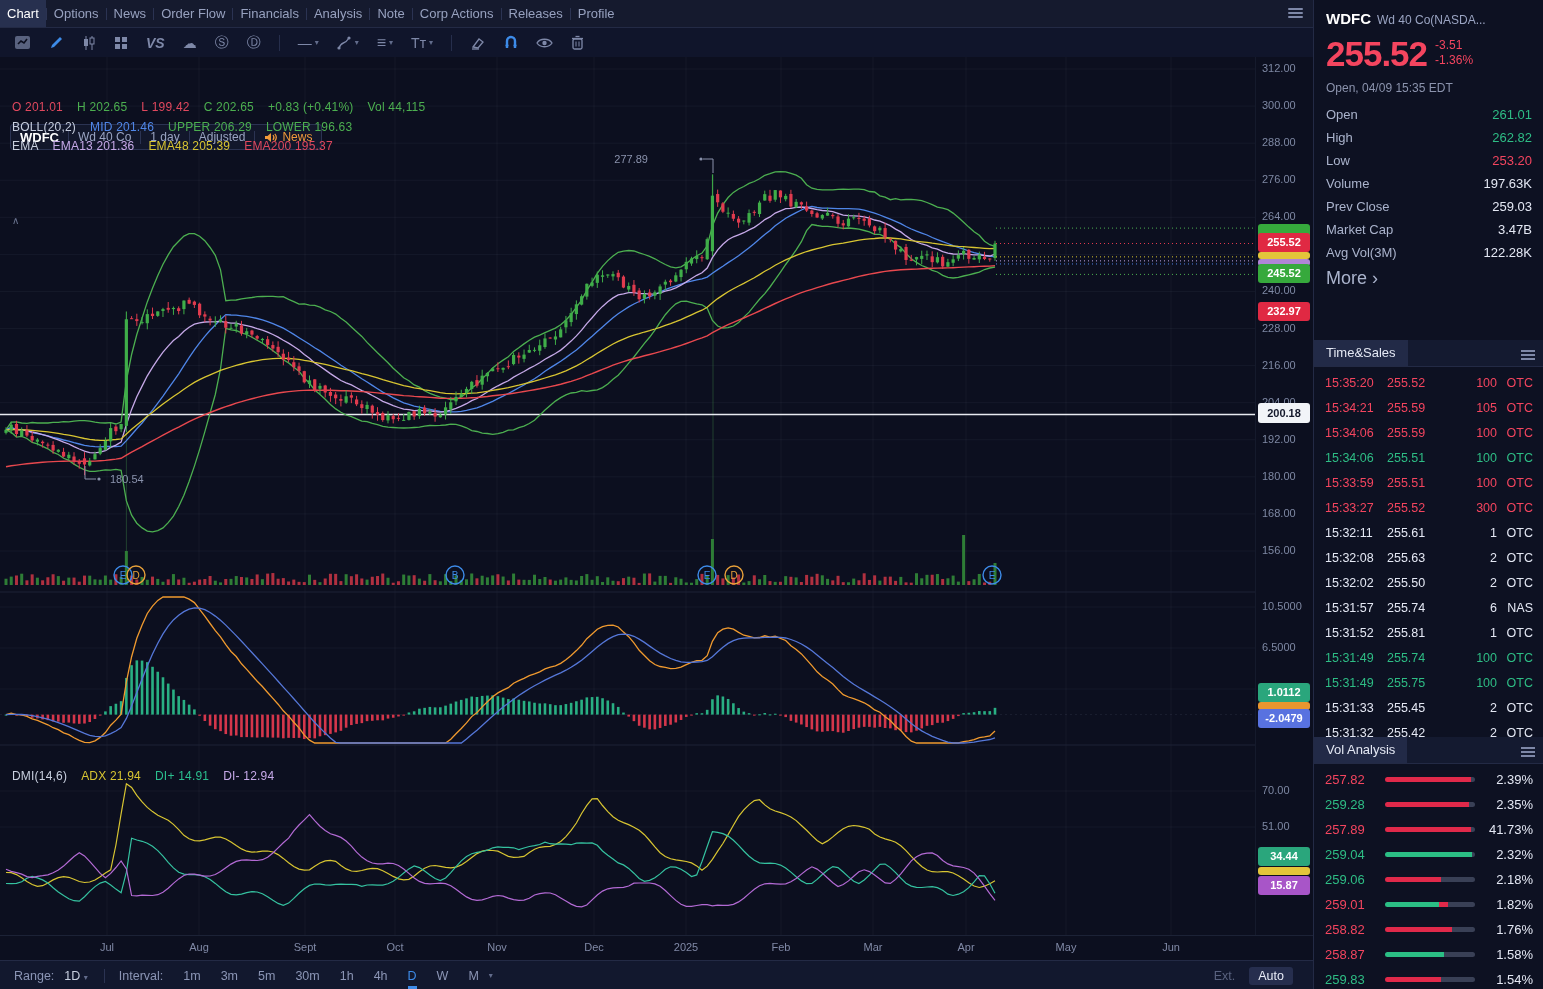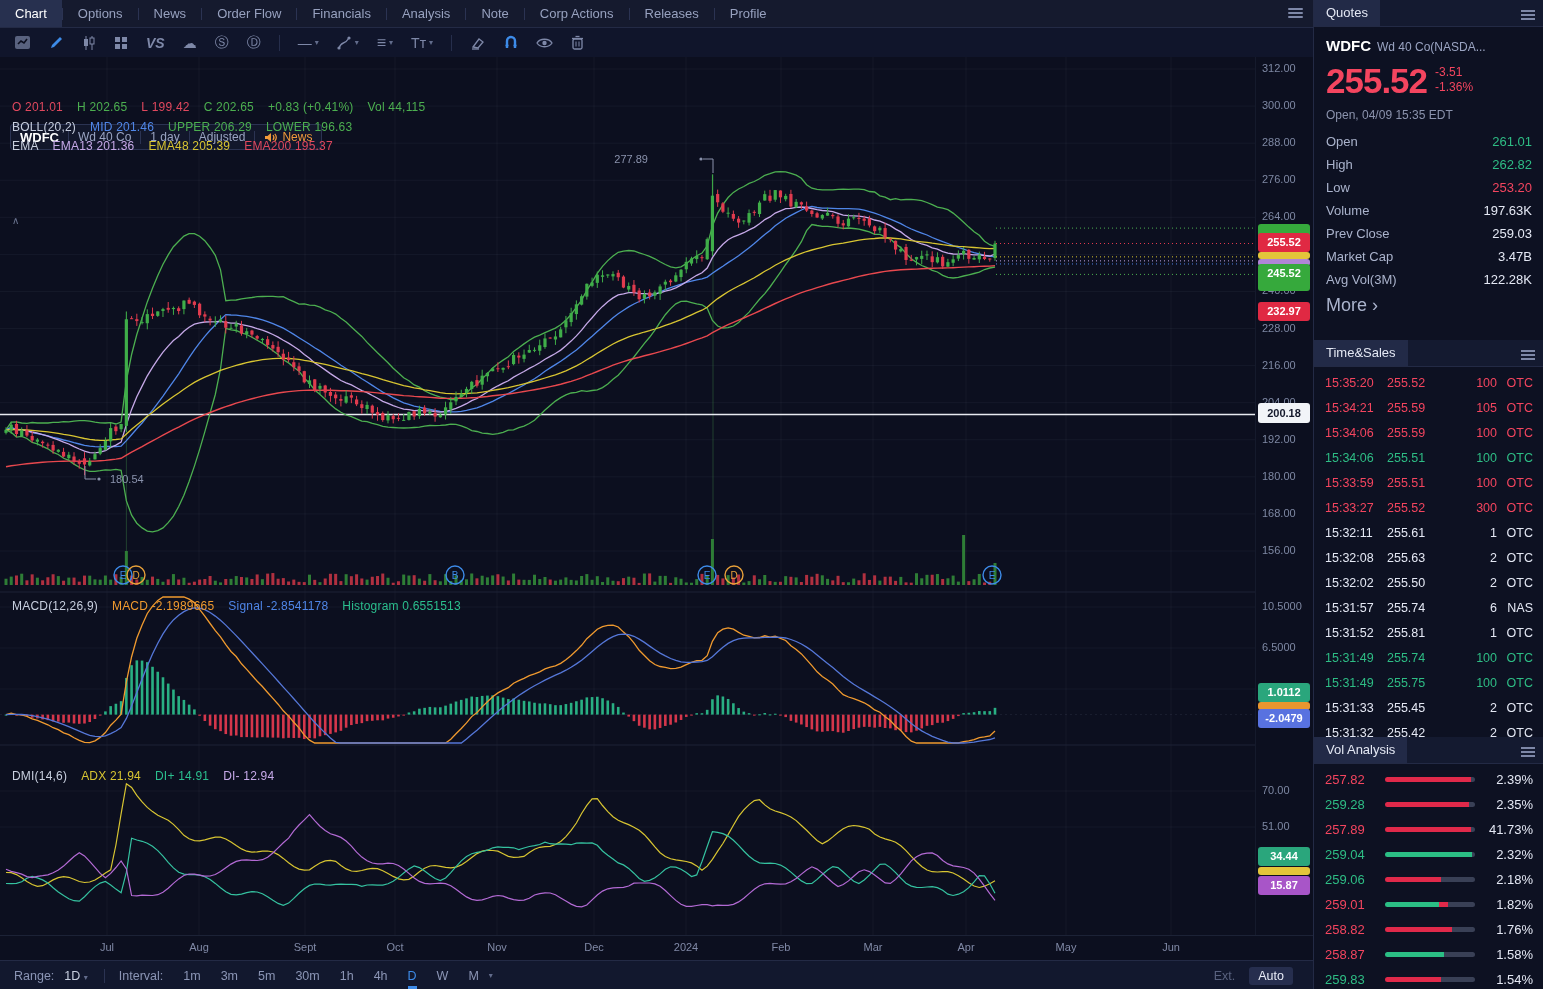--- a/index.html
+++ b/index.html
@@ -1,21 +1,21 @@
 <!DOCTYPE html>
 <html><head>
 <meta charset="utf-8">
 <style>
   html,body{margin:0;padding:0;background:#070a16;}
   .app{position:relative;width:1543px;height:989px;background:#0c0f1f;overflow:hidden;
        font-family:"Liberation Sans",sans-serif;color:#dfe3f0;-webkit-font-smoothing:antialiased;}
   
   .menubar{position:absolute;top:0;left:0;width:1313px;height:27px;background:#151a2e;
            border-bottom:1px solid #232a45;display:flex;align-items:stretch;font-size:13px;color:#97a1bf;}
-  .menu-item{padding:0 15px;line-height:27px;cursor:default;white-space:nowrap;}
+  .menu-item{padding:0 7px;line-height:27px;cursor:default;white-space:nowrap;}
   .menu-item.active{background:#27304f;color:#fff;}
   .menu-sep{width:1px;height:12px;background:#2b3352;align-self:center;}
   .hamburger{position:absolute;right:10px;top:8px;width:15px;}
   .hamburger i{display:block;height:2px;background:#7e88a8;margin:2px 0;border-radius:1px;}
   .hamburger i:first-child{margin-top:0;}
   
   .toolbar{position:absolute;top:28px;left:0;width:1313px;height:29px;background:#10152b;
            display:flex;align-items:center;gap:18px;padding-left:14px;color:#7e88a8;}
   .tb-ic{display:inline-flex;align-items:center;gap:3px;font-size:14px;}
   .tb-ic svg{display:block;}
@@ -1068,21 +1068,21 @@
         <div class="axis-lab" style="top: 449.917px;">168.00</div>
         <div class="axis-lab" style="top: 486.993px;">156.00</div>
         <div class="axis-lab" style="top: 542.975px;">10.5000</div>
         <div class="axis-lab" style="top: 583.975px;">6.5000</div>
         <div class="axis-lab" style="top: 624.975px;">2.5000</div>
         <div class="axis-lab" style="top: 727px;">70.00</div>
         <div class="axis-lab" style="top: 762.999px;">51.00</div>
         <div class="badge" style="top: 167px; height: 18px; line-height: 18px; background: rgb(54, 169, 60);"></div>
         <div class="badge" style="top: 195px; height: 7px; line-height: 7px; background: rgb(227, 197, 58);"></div>
         <div class="badge" style="top: 202px; height: 7px; line-height: 7px; background: rgb(176, 133, 214);"></div>
-        <div class="badge" style="top: 207px; height: 27px; line-height: 19px; background: rgb(54, 169, 60);">245.52</div>
+        <div class="badge" style="top: 207px; height: 19px; line-height: 19px; background: rgb(54, 169, 60);">245.52</div>
         <div class="badge" style="top: 245px; height: 19px; line-height: 19px; background: rgb(224, 41, 67);">232.97</div>
         <div class="badge" style="top: 346px; height: 20px; line-height: 20px; background: rgb(242, 244, 248); color: rgb(20, 24, 43);">200.18</div>
         <div class="badge" style="top: 176px; height: 19px; line-height: 19px; background: rgb(224, 41, 67);">255.52</div>
         <div class="badge" style="top: 626px; height: 19px; line-height: 19px; background: rgb(42, 166, 124);">1.0112</div>
         <div class="badge" style="top: 645px; height: 8px; line-height: 8px; background: rgb(232, 150, 47);"></div>
         <div class="badge" style="top: 652px; height: 19px; line-height: 19px; background: rgb(88, 114, 224);">-2.0479</div>
         <div class="badge" style="top: 790px; height: 19px; line-height: 19px; background: rgb(42, 166, 124);">34.44</div>
         <div class="badge" style="top: 810px; height: 8px; line-height: 8px; background: rgb(227, 197, 58);"></div>
         <div class="badge" style="top: 819px; height: 19px; line-height: 19px; background: rgb(168, 85, 200);">15.87</div>
       </div>
@@ -1129,42 +1129,36 @@
       <span class="lg-green">LOWER 196.63</span>
     </div>
     <div class="legend" style="top:82px;">
       <span class="lg-white">EMA</span>
       <span class="lg-purple">EMA13 201.36</span>
       <span class="lg-yellow">EMA48 205.39</span>
       <span class="lg-red">EMA200 195.37</span>
     </div>
     <div class="collapse-ch">∧</div>
 
-    <div class="legend" style="top:542px;">
-      <span class="lg-white">MACD(12,26,9)</span>
-      <span class="lg-orange">MACD -2.1989665</span>
-      <span class="lg-blue">Signal -2.8541178</span>
-      <span class="lg-teal">Histogram 0.6551513</span>
-    </div>
     <div class="legend" style="top:712px;">
       <span class="lg-white">DMI(14,6)</span>
       <span class="lg-yellow">ADX 21.94</span>
       <span class="lg-teal">DI+ 14.91</span>
       <span class="lg-purple">DI- 12.94</span>
     </div>
   </div>
 
   <div class="timeaxis">
       <div class="ta-lab" style="left: 107px;">Jul</div>
       <div class="ta-lab" style="left: 199px;">Aug</div>
       <div class="ta-lab" style="left: 305px;">Sept</div>
       <div class="ta-lab" style="left: 395px;">Oct</div>
       <div class="ta-lab" style="left: 497px;">Nov</div>
       <div class="ta-lab" style="left: 594px;">Dec</div>
-      <div class="ta-lab" style="left: 686px;">2024</div>
+      <div class="ta-lab" style="left: 686px;">2025</div>
       <div class="ta-lab" style="left: 781px;">Feb</div>
       <div class="ta-lab" style="left: 873px;">Mar</div>
       <div class="ta-lab" style="left: 966px;">Apr</div>
       <div class="ta-lab" style="left: 1066px;">May</div>
       <div class="ta-lab" style="left: 1171px;">Jun</div>
     </div>
 
   <div class="bottombar">
     <span class="bb-lab">Range:</span>
     <span class="bb-val"><span>1D</span> <span class="caret">▾</span></span>
@@ -1183,28 +1177,20 @@
       </span>
     <span class="caret">▾</span>
     <span class="bb-right">
       <span class="btn-ext">Ext.</span>
       <span class="btn-auto">Auto</span>
     </span>
   </div>
 
   <div class="sidebar">
     <div class="panel" style="top:0;height:340px;">
-      <div class="ptabs">
-        <div class="ptab">Quotes</div>
-        <div class="p-ham">
-            <i></i>
-            <i></i>
-            <i></i>
-          </div>
-      </div>
       <div class="q-body">
         <div class="q-symline">
           <span class="q-sym">WDFC</span>
           <span class="q-name">Wd 40 Co(NASDA...</span>
         </div>
         <div class="q-pricerow">
           <span class="q-price">255.52</span>
           <span class="q-chg">
             <span>-3.51</span><br><span>-1.36%</span></span>
         </div>

